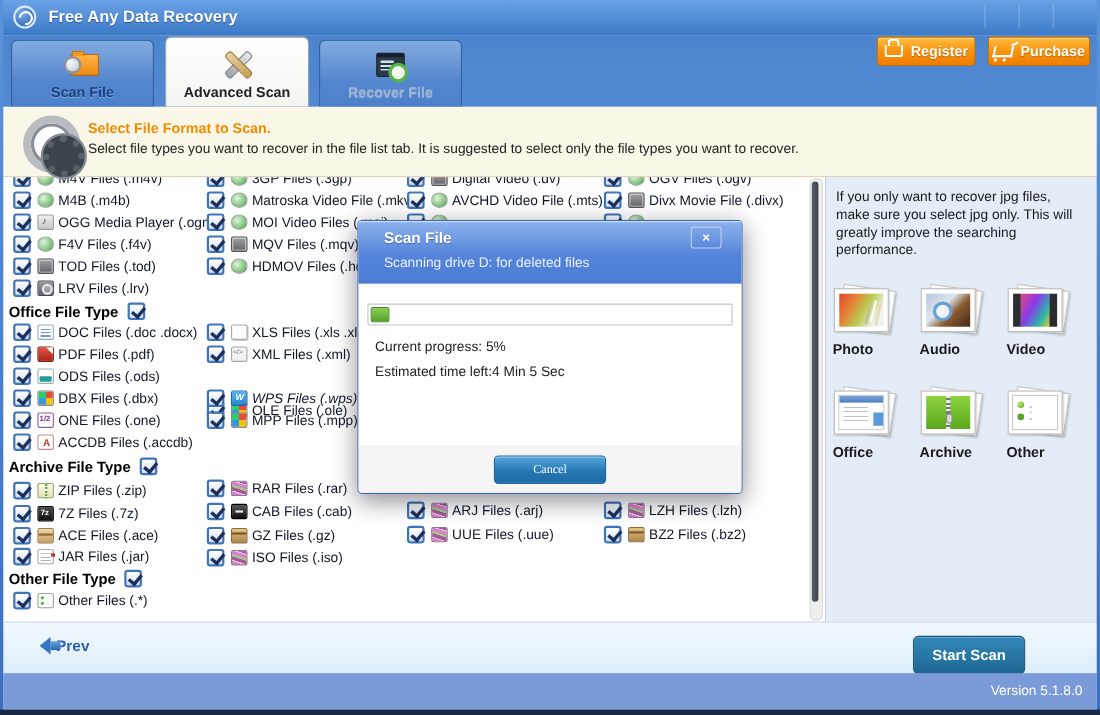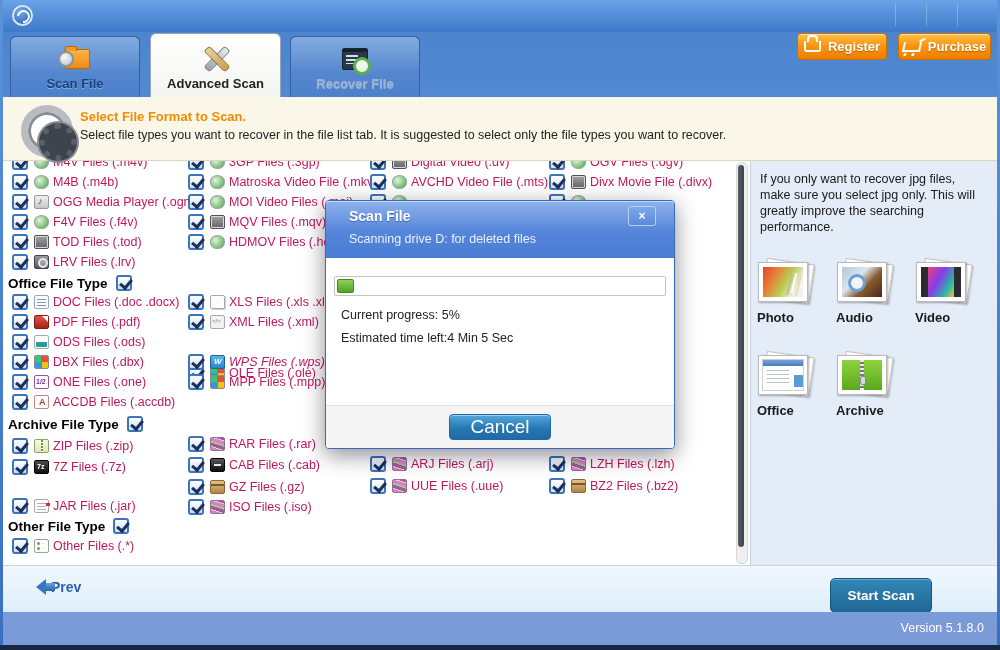--- a/index.html
+++ b/index.html
@@ -48,21 +48,21 @@
   .gear{position:absolute;border-radius:50%;}
   .gear.big{left:2px;top:2px;width:38px;height:38px;border:7px solid #b9bdc2;background:#fff;box-shadow:inset 0 0 0 3px #888e94;}
   .gear.small{left:20px;top:20px;width:26px;height:26px;border:6px dotted #5a6068;background:#3e444c;box-shadow:0 0 0 2px #858b92;}
   .banner-title{position:absolute;left:77px;top:12px;color:#f08c00;font-size:13px;font-weight:bold;}
   .banner-sub{position:absolute;left:77px;top:31px;color:#222;font-size:12.5px;}
   
   .main{position:absolute;left:3px;top:160px;width:731px;height:405px;background:#fff;overflow:hidden;z-index:10;}
   .col{position:absolute;top:0;height:405px;}
   .col1{left:9px;width:178px;} .col2{left:185px;width:182px;} .col3{left:367px;width:180px;} .col4{left:546px;width:185px;}
   .row{position:absolute;left:0;height:20px;display:flex;align-items:center;white-space:nowrap;cursor:pointer;}
-  .row .lbl{font-size:12.5px;color:#be185d;}
+  .row .lbl{font-size:12.5px;color:#0f172a;}
   .row.row-header .lbl{order:1;font-size:13.5px;font-weight:bold;color:#000;margin-left:-4px;}
   .row.row-header .cb{order:2;margin-left:8px;}
   .cb{flex:none;width:16px;height:16px;box-sizing:border-box;border:2px solid #3f74b8;border-radius:3px;background:linear-gradient(#ffffff,#cfe0f2);position:relative;margin-right:3px;}
   .cb::after{content:"";position:absolute;left:2px;top:2px;width:9px;height:5px;border-left:3px solid #1e2f5e;border-bottom:3px solid #1e2f5e;transform:rotate(-50deg);}
   .fi{flex:none;width:15px;height:14px;margin:0 4px 0 3px;border-radius:2px;position:relative;box-sizing:border-box;}
   [data-icon="video-green"]{border-radius:50% / 45%;background:radial-gradient(circle at 35% 35%,#e2f2de,#8cc98a 55%,#4e9a52);border:1px solid #98a89a;}
   [data-icon="audio-gray"]{background:linear-gradient(#f0f0f0,#c6c6c6);border:1px solid #999;}
   [data-icon="audio-gray"]::after{content:"\266A";position:absolute;left:3px;top:0px;font-size:9px;color:#555;}
   [data-icon="film-gray"]{background:linear-gradient(#a2a2a2,#64646a);border:1px solid #50505a;box-shadow:inset 0 0 0 1px #d8d8dc;}
   [data-icon="video-mag"]{background:linear-gradient(#9a9aa2,#5a5a66);border:1px solid #44444e;}
@@ -131,40 +131,41 @@
   .dlg-head{position:absolute;left:0;top:0;right:0;height:57px;background:linear-gradient(#8db2ec,#5585da 55%,#4a7cd4);border-radius:3px 3px 0 0;border-bottom:1px solid #3f6fc4;box-shadow:inset 0 1px 0 rgba(255,255,255,.5);}
   .dlg-title{position:absolute;left:23px;top:7px;color:#fff;font-size:14px;font-weight:bold;text-shadow:0 1px 1px rgba(0,0,60,.35);}
   .dlg-sub{position:absolute;left:23px;top:31px;color:#e8f0fe;font-size:12.5px;}
   .dlg-close{position:absolute;right:18px;top:5px;width:26px;height:18px;border:1px solid #b8d0f4;border-radius:3px;background:linear-gradient(#7fa8e8,#5c88dc);color:#fff;font-size:12px;font-weight:bold;display:flex;align-items:center;justify-content:center;cursor:pointer;}
   .dlg-body{position:absolute;left:0;top:57px;right:0;height:150px;background:#fff;}
   .pg-track{position:absolute;left:8px;top:18px;width:332px;height:20px;border:1px solid #c4c4c4;border-radius:2px;background:#fff;box-sizing:border-box;}
   .pg-fill{position:absolute;left:2px;top:2px;bottom:2px;width:5%;background:linear-gradient(#8cd05a,#54a226);border:1px solid #468a1e;border-radius:2px;box-sizing:border-box;}
   .dlg-line1{position:absolute;left:15px;top:50px;font-size:12.5px;color:#222;}
   .dlg-line2{position:absolute;left:15px;top:73px;font-size:12.5px;color:#222;}
   .dlg-foot{position:absolute;left:0;bottom:0;right:0;height:42px;background:#f5f5f5;border-top:1px solid #e2e2e2;border-radius:0 0 3px 3px;}
-  .btn-cancel{position:absolute;left:50%;top:8px;transform:translateX(-50%);width:100px;height:24px;border-radius:4px;border:1px solid #1e68a8;background:linear-gradient(#55a8dc,#2677b3 55%,#1f6aa5);color:#fff;font-size:19px;display:flex;align-items:center;justify-content:center;box-shadow:inset 0 1px 0 rgba(255,255,255,.45);cursor:pointer;}
+  .btn-cancel{position:absolute;left:50%;top:8px;transform:translateX(-50%);width:100px;height:24px;border-radius:4px;border:1px solid #1e68a8;background:linear-gradient(#55a8dc,#2677b3 55%,#1f6aa5);color:#fff;font-size:11px;display:flex;align-items:center;justify-content:center;box-shadow:inset 0 1px 0 rgba(255,255,255,.45);cursor:pointer;font-family:Liberation Serif, serif;}
   
   .footer{position:absolute;left:3px;top:565px;width:994px;height:47px;background:linear-gradient(#f2f8fd,#ddeefb);border-top:1px solid #c5d6e6;z-index:30;}
   .prev{position:absolute;left:33px;top:13px;display:flex;align-items:center;gap:5px;cursor:pointer;}
   .prev-arrow{width:0;height:0;border-top:8px solid transparent;border-bottom:8px solid transparent;border-right:10px solid #3576c2;position:relative;}
   .prev-arrow::after{content:"";position:absolute;left:10px;top:-4px;width:9px;height:8px;background:linear-gradient(#6aa0dc,#2c66b0);}
   .prev-label{font-size:14px;font-weight:bold;color:#2a5fa8;}
   .btn-start{position:absolute;left:827px;top:12px;width:100px;height:33px;border-radius:5px;border:1px solid #15567f;background:linear-gradient(#3287b8,#1f6795);color:#fff;font-size:13.5px;font-weight:bold;display:flex;align-items:center;justify-content:center;box-shadow:inset 0 1px 0 rgba(255,255,255,.3);cursor:pointer;}
   .statusbar{position:absolute;left:3px;top:612px;width:994px;height:33px;background:#7b9ad8;z-index:30;}
   .version{position:absolute;right:13px;top:9px;color:#fff;font-size:12.5px;}
   .bottombar{position:absolute;left:0;top:645px;width:1000px;height:5px;background:#182743;z-index:85;}
 </style>
 </head>
 <body>
 
 <div class="side-edge left"></div>
 <div class="side-edge right"></div>
 
 <div class="titlebar">
   <span class="app-icon"></span>
+  <span class="title">Free Any Data Recovery</span>
   <div class="win-controls">
 
   <span class="winbtn"></span>
       <span class="winbtn"></span>
       <span class="winbtn"></span>
       <span class="winbtn"></span>
     </div>
 </div>
 
 <div class="tabbar">
@@ -285,20 +286,25 @@
       <div class="row row-item" style="top: 276px;">
       <span class="cb"></span>
       <span class="fi" data-icon="zip-green"></span>
       <span class="lbl">ZIP Files (.zip)</span>
     </div>
       <div class="row row-item" style="top: 297px;">
       <span class="cb"></span>
       <span class="fi" data-icon="sevenz-black"></span>
       <span class="lbl">7Z Files (.7z)</span>
     </div>
+      <div class="row row-item" style="top: 317px;">
+      <span class="cb"></span>
+      <span class="fi" data-icon="ace-tan"></span>
+      <span class="lbl">ACE Files (.ace)</span>
+    </div>
       <div class="row row-item" style="top: 336px;">
       <span class="cb"></span>
       <span class="fi" data-icon="jar-white"></span>
       <span class="lbl">JAR Files (.jar)</span>
     </div>
       <div class="row row-header" style="top: 356px;">
       <span class="cb"></span>
 
       <span class="lbl">Other File Type</span>
     </div>
@@ -480,20 +486,28 @@
       <span class="cat-label">Office</span>
     </div>
       <div class="cat" data-cat="archive">
       <span class="stack">
         <span class="card">
             <span class="card-inner"></span>
           </span>
       </span>
       <span class="cat-label">Archive</span>
     </div>
+      <div class="cat" data-cat="other">
+      <span class="stack">
+        <span class="card">
+            <span class="card-inner"></span>
+          </span>
+      </span>
+      <span class="cat-label">Other</span>
+    </div>
     </div>
 </div>
 
 <div class="dialog">
   <div class="dlg-head">
     <span class="dlg-title">Scan File</span>
     <span class="dlg-sub">Scanning drive D: for deleted files</span>
     <span class="dlg-close">×</span>
   </div>
   <div class="dlg-body">

